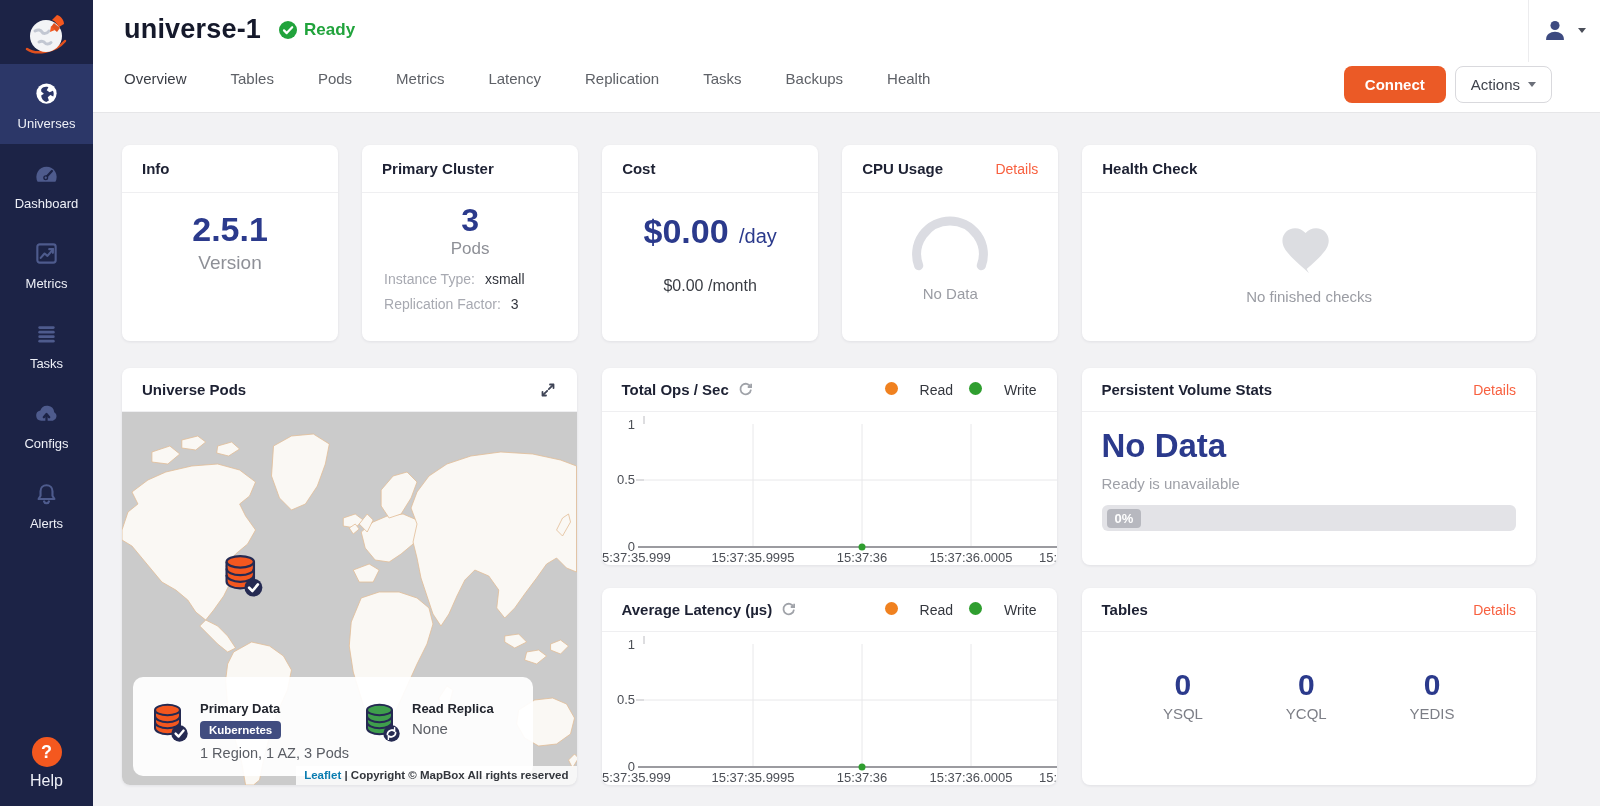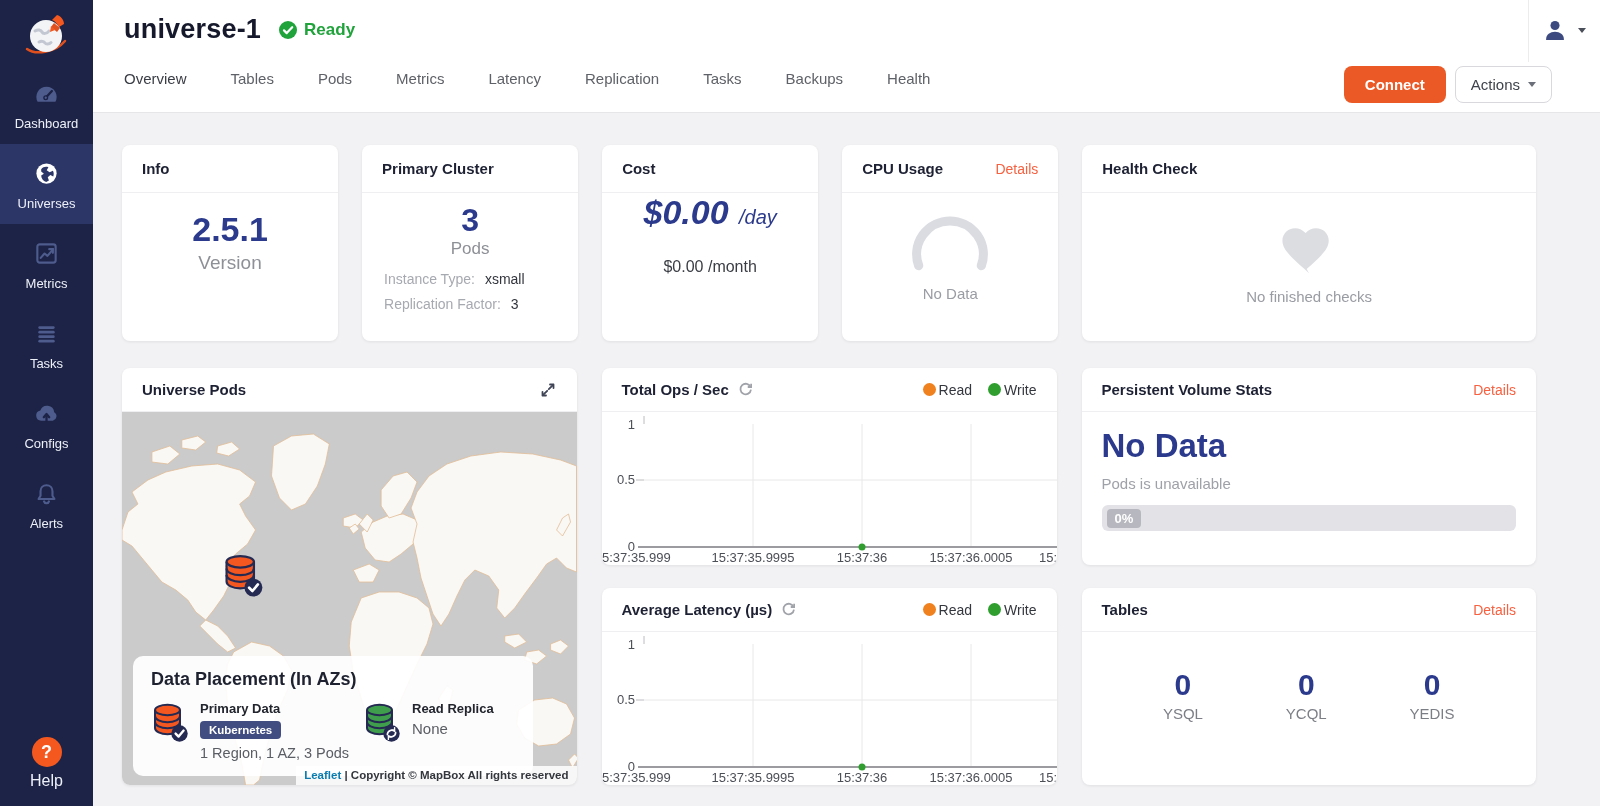--- a/index.html
+++ b/index.html
@@ -56,21 +56,21 @@
 
   .kv-rows { padding:0 22px; margin-top:12px; text-align:left; }
   .kv-row { display:flex; font-size:14px; margin-bottom:9px; }
   .kv-key { color:#a7a9b1; }
   .kv-val { color:#33363e; margin-left:10px; }
 
   
   .chart-card { flex:1; }
   .chart-header-left { display:flex; align-items:flex-start; gap:9px; }
   .legend { display:flex; align-items:center; gap:16px; }
-  .legend-item { display:flex; align-items:center; gap:3px; font-size:14px; color:#34373e; cursor:pointer; }
+  .legend-item { display:flex; gap:22px; font-size:14px; color:#34373e; cursor:pointer; }
   .dot { width:13px; height:13px; border-radius:50%; display:inline-block; }
   .dot.read { background:#f0811f; }
   .dot.write { background:#2f9e2f; }
   .chart-plot { display:block; }
   .chart-plot .grid { stroke:#e8e8ea; stroke-width:1; }
   .chart-plot .axis { stroke:#9b9ba0; stroke-width:2; }
   .chart-plot .tick { stroke:#bcbcc1; stroke-width:1; }
   .chart-plot text { font-family:"Liberation Sans",sans-serif; font-size:13px; fill:#4c4f56; }
   .chart-plot .write-pt { fill:#2f9e2f; }
 
@@ -115,36 +115,36 @@
       <circle cx="25" cy="25" r="16" fill="#f3f4f6"></circle>
       <path d="M14 20c3-2 6-1 7 1s5 2 7-1" fill="none" stroke="#c2c7d2" stroke-width="3" stroke-linecap="round"></path>
       <path d="M18 31c2.5-1.5 5-.5 6 1s4 1.5 6-.5" fill="none" stroke="#c2c7d2" stroke-width="3" stroke-linecap="round"></path>
       <path d="M36 4 c4 1 7 5 7 9 l-5 3 c-2-3-4-6-7-7 z" fill="#f4581f"></path>
       <path d="M33 12 l6 5 -3 4 -6-5 z" fill="#e0501e"></path>
       <path d="M30 15 l4 4 -5 2 z" fill="#f4581f"></path>
     </svg>
   </div>
 
   <div class="nav">
+    <div class="nav-item active">
+      <svg width="27" height="27" viewBox="0 0 28 28">
+        <circle cx="14" cy="14" r="10.5" fill="#ffffff"></circle>
+        <path d="M8.5 9.5c2-2.5 5-3 7.5-2l-1.8 3 3 2.2 3.5-1.6c1 2 1 4 .3 6l-3-1.6-2.7 2.3 1.2 3.4-2.8 1.6c-3.2-1-5.2-3.8-5.2-6.8l2.8-1.7-2.8-2.3z" fill="#2c3768"></path>
+      </svg>
+      <span class="nav-label">Universes</span>
+    </div>
+
     <div class="nav-item">
       <svg width="27" height="27" viewBox="0 0 28 28">
         <path d="M14 7a10.5 10.5 0 0 0-9.2 15.6h18.4A10.5 10.5 0 0 0 14 7z" fill="#4e5b8d"></path>
         <path d="M13.4 18.2 L19.6 11.4" stroke="#1c2346" stroke-width="2.4" stroke-linecap="round"></path>
         <circle cx="13.2" cy="18.4" r="2.6" fill="#1c2346"></circle>
         <circle cx="13.2" cy="18.4" r="1.2" fill="#4e5b8d"></circle>
       </svg>
       <span class="nav-label">Dashboard</span>
-    </div>
-
-    <div class="nav-item active">
-      <svg width="27" height="27" viewBox="0 0 28 28">
-        <circle cx="14" cy="14" r="10.5" fill="#ffffff"></circle>
-        <path d="M8.5 9.5c2-2.5 5-3 7.5-2l-1.8 3 3 2.2 3.5-1.6c1 2 1 4 .3 6l-3-1.6-2.7 2.3 1.2 3.4-2.8 1.6c-3.2-1-5.2-3.8-5.2-6.8l2.8-1.7-2.8-2.3z" fill="#2c3768"></path>
-      </svg>
-      <span class="nav-label">Universes</span>
     </div>
 
     <div class="nav-item">
       <svg width="27" height="27" viewBox="0 0 28 28">
         <rect x="4.5" y="4.5" width="19" height="19" rx="2.5" fill="none" stroke="#4e5b8d" stroke-width="2.2"></rect>
         <path d="M8 18.5 l4-4.5 3 2.5 5.5-6.5" fill="none" stroke="#4e5b8d" stroke-width="2.2" stroke-linecap="round" stroke-linejoin="round"></path>
         <path d="M16.8 9.5 h3.8 v3.8" fill="none" stroke="#4e5b8d" stroke-width="2.2" stroke-linecap="round"></path>
       </svg>
       <span class="nav-label">Metrics</span>
     </div>
@@ -260,21 +260,21 @@
           <span class="kv-val">3</span>
         </div>
       </div>
     </div>
 
     <div class="card">
       <div class="card-header">
           <span class="card-title">Cost</span>
         </div>
       <div class="center-body">
-        <div style="font-style:italic;">
+        <div style="margin-top:19px;">
           <span class="big-num">$0.00</span>
           <span style="color:#2b3a8c; font-size:20px; margin-left:6px;">/day</span>
         </div>
         <div style="color:#3a3d44; font-size:16px; margin-top:26px;">$0.00 /month</div>
       </div>
     </div>
 
     <div class="card">
       <div class="card-header">
         <span class="card-title">CPU Usage</span>
@@ -352,21 +352,20 @@
               <ellipse cx="16.5" cy="9" rx="12.5" ry="5.2"></ellipse>
               <path d="M4 15 c0 3.4 5.6 6.2 12.5 6.2 s12.5 -2.8 12.5 -6.2" fill="none"></path>
               <path d="M4 21 c0 3.4 5.6 6.2 12.5 6.2 s12.5 -2.8 12.5 -6.2" fill="none"></path>
             </g>
             <circle cx="28.5" cy="32.5" r="8.2" fill="#252a52"></circle>
             <path d="M24.6 32.6 l3 3 5-6" stroke="#fff" stroke-width="2.4" fill="none" stroke-linecap="round" stroke-linejoin="round"></path>
           </svg>
         </div>
 
         <div class="placement-box">
-          <div class="placement-title">Data Placement (In AZs)</div>
           <div class="placement-row">
             <div class="placement-col first">
               <svg width="38" height="42" viewBox="0 0 38 42">
                 <g stroke="#252a52" stroke-width="2" fill="#f4571f">
                   <path d="M4 9 v18 c0 3.4 5.6 6.2 12.5 6.2 s12.5 -2.8 12.5 -6.2 V9"></path>
                   <ellipse cx="16.5" cy="9" rx="12.5" ry="5.2"></ellipse>
                   <path d="M4 15 c0 3.4 5.6 6.2 12.5 6.2 s12.5 -2.8 12.5 -6.2" fill="none"></path>
                   <path d="M4 21 c0 3.4 5.6 6.2 12.5 6.2 s12.5 -2.8 12.5 -6.2" fill="none"></path>
                 </g>
                 <circle cx="28.5" cy="32.5" r="8.2" fill="#252a52"></circle>
@@ -491,21 +490,21 @@
     </div>
 
     <div class="stack">
       <div class="card chart-card">
         <div class="card-header short">
           <span class="card-title">Persistent Volume Stats</span>
           <a class="details-link">Details</a>
         </div>
         <div class="pvs-body">
           <div class="pvs-value">No Data</div>
-          <div class="pvs-sub">Pods is unavailable</div>
+          <div class="pvs-sub">Ready is unavailable</div>
           <div class="progress-track">
             <span class="progress-badge">0%</span>
           </div>
         </div>
       </div>
 
       <div class="card chart-card">
         <div class="card-header short">
           <span class="card-title">Tables</span>
           <a class="details-link">Details</a>

